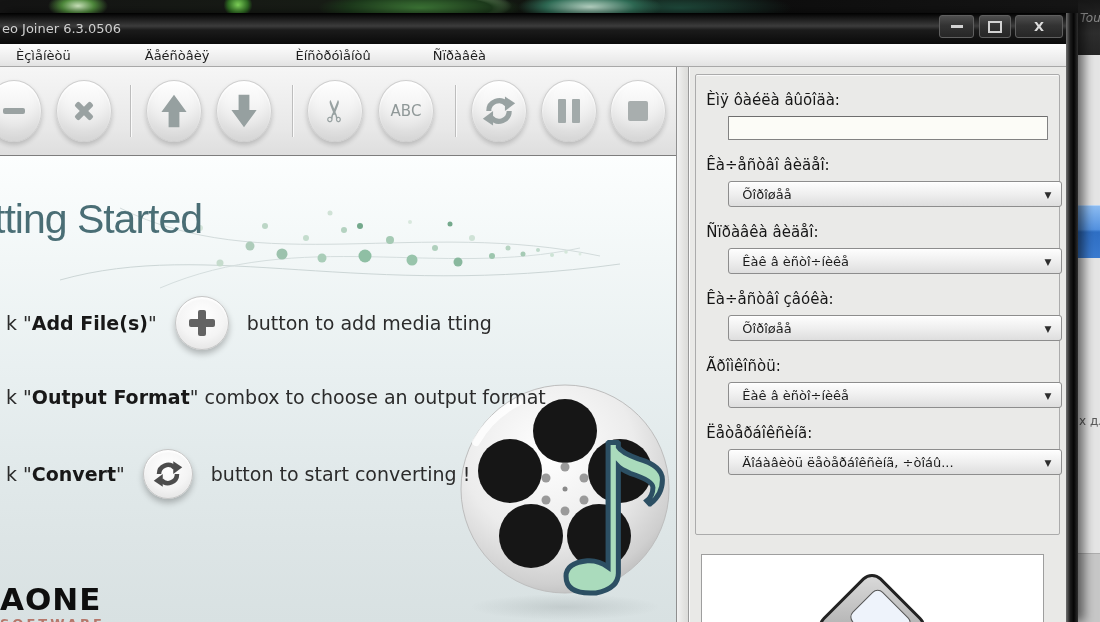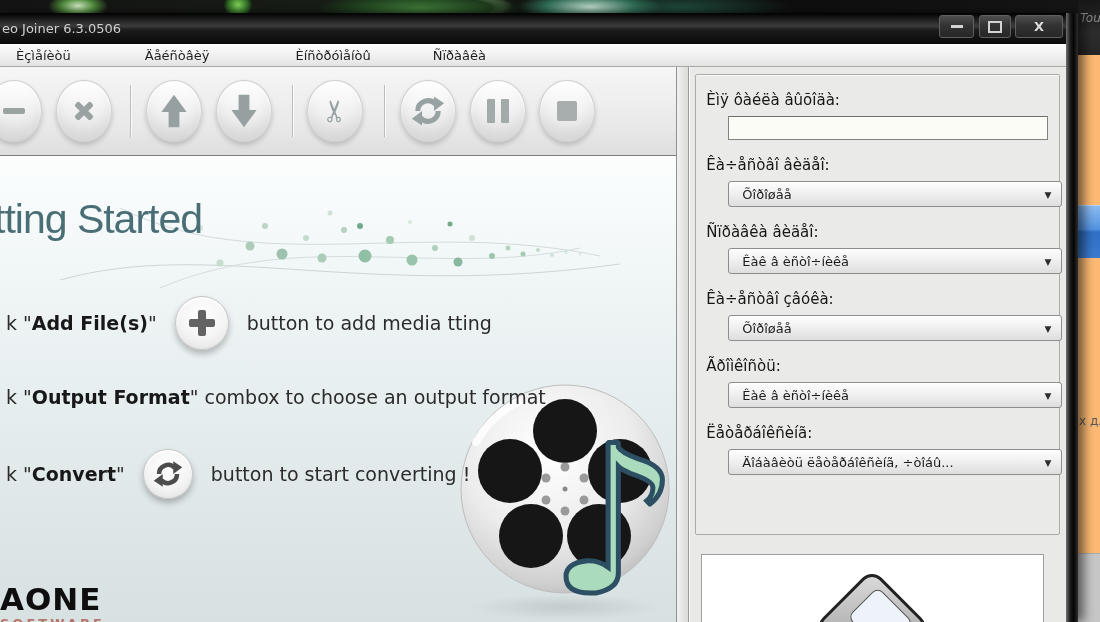--- a/index.html
+++ b/index.html
@@ -15,21 +15,21 @@
     background:
       radial-gradient(40px 18px at 78px 6px, #cfe8c0 0%, #4f8a3c 40%, transparent 75%),
       radial-gradient(18px 16px at 238px 5px, #7fd45a 0%, #2e6b22 55%, transparent 80%),
       radial-gradient(120px 20px at 420px 8px, #3f7a38 0%, #1d3a1c 60%, transparent 85%),
       radial-gradient(60px 18px at 470px 6px, #e8f3e2 0%, #8fae83 35%, transparent 70%),
       radial-gradient(90px 20px at 590px 7px, #bcd9c9 0%, #2f6b55 50%, transparent 80%),
       radial-gradient(140px 22px at 680px 8px, #1f4a3c 0%, transparent 80%),
       linear-gradient(90deg,#141414 0%,#181d16 30%,#10140f 55%,#0e0e0e 70%,#161616 100%);
   }
   
-  .bg-right{position:absolute;left:1078px;top:0;width:22px;height:622px;background:#fdba74;}
+  .bg-right{position:absolute;left:1078px;top:0;width:22px;height:622px;background:#e5e5e5;}
   .bg-right .hdr{position:absolute;left:0;top:0;width:22px;height:55px;background:linear-gradient(#171717,#2e2e2e 60%,#262626);}
   .bg-right .hdr-text{position:absolute;left:2px;top:11px;color:#8a8a8a;font-size:12px;font-style:italic;white-space:nowrap;overflow:hidden;width:22px;}
   .bg-right .blue-bar{position:absolute;left:0;top:205px;width:22px;height:52px;
     background:linear-gradient(#8cbcf2,#5492e0 45%,#2f6fc4 50%,#3b7bd0);border-top:1px solid #b8d6f8;}
   .bg-right .txt1{position:absolute;left:1px;top:414px;font-size:12px;color:#5a5a5a;white-space:nowrap;}
   .bg-right .txt2{position:absolute;left:6px;top:440px;font-size:12px;color:#5a5a5a;white-space:nowrap;padding-left:24px;}
   .bg-right .foot{position:absolute;left:0;top:553px;width:22px;height:69px;background:#c7c7c7;border-top:1px solid #aeaeae;}
 
   
   .app{
@@ -190,20 +190,23 @@
           </svg>
         </div>
         <div class="tb-btn" style="margin-left:14px;">
           <svg width="36" height="40" viewBox="0 0 40 44">
             <path d="M20 40 L6 21 H14 V4 H26 V21 H34 Z" fill="#96a0a0"></path>
           </svg>
         </div>
         <div class="tb-sep" style="margin-left:20px;"></div>
         <div class="tb-btn" style="margin-left:14px;">
           <span class="icon-scissors">✂</span>
+        </div>
+        <div class="tb-btn" style="margin-left:15px;">
+          <span class="icon-abc">ABC</span>
         </div>
         <div class="tb-sep" style="margin-left:21px;"></div>
         <div class="tb-btn" style="margin-left:15px;">
           <svg width="34" height="34" viewBox="0 0 40 40">
             <path d="M8 20 A 12 12 0 0 1 29 12" stroke="#98a2a2" stroke-width="6" fill="none"></path>
             <path d="M27 3 L39 11 L27 20 Z" fill="#98a2a2"></path>
             <g transform="rotate(180 20 20)">
               <path d="M8 20 A 12 12 0 0 1 29 12" stroke="#98a2a2" stroke-width="6" fill="none"></path>
               <path d="M27 3 L39 11 L27 20 Z" fill="#98a2a2"></path>
             </g>

